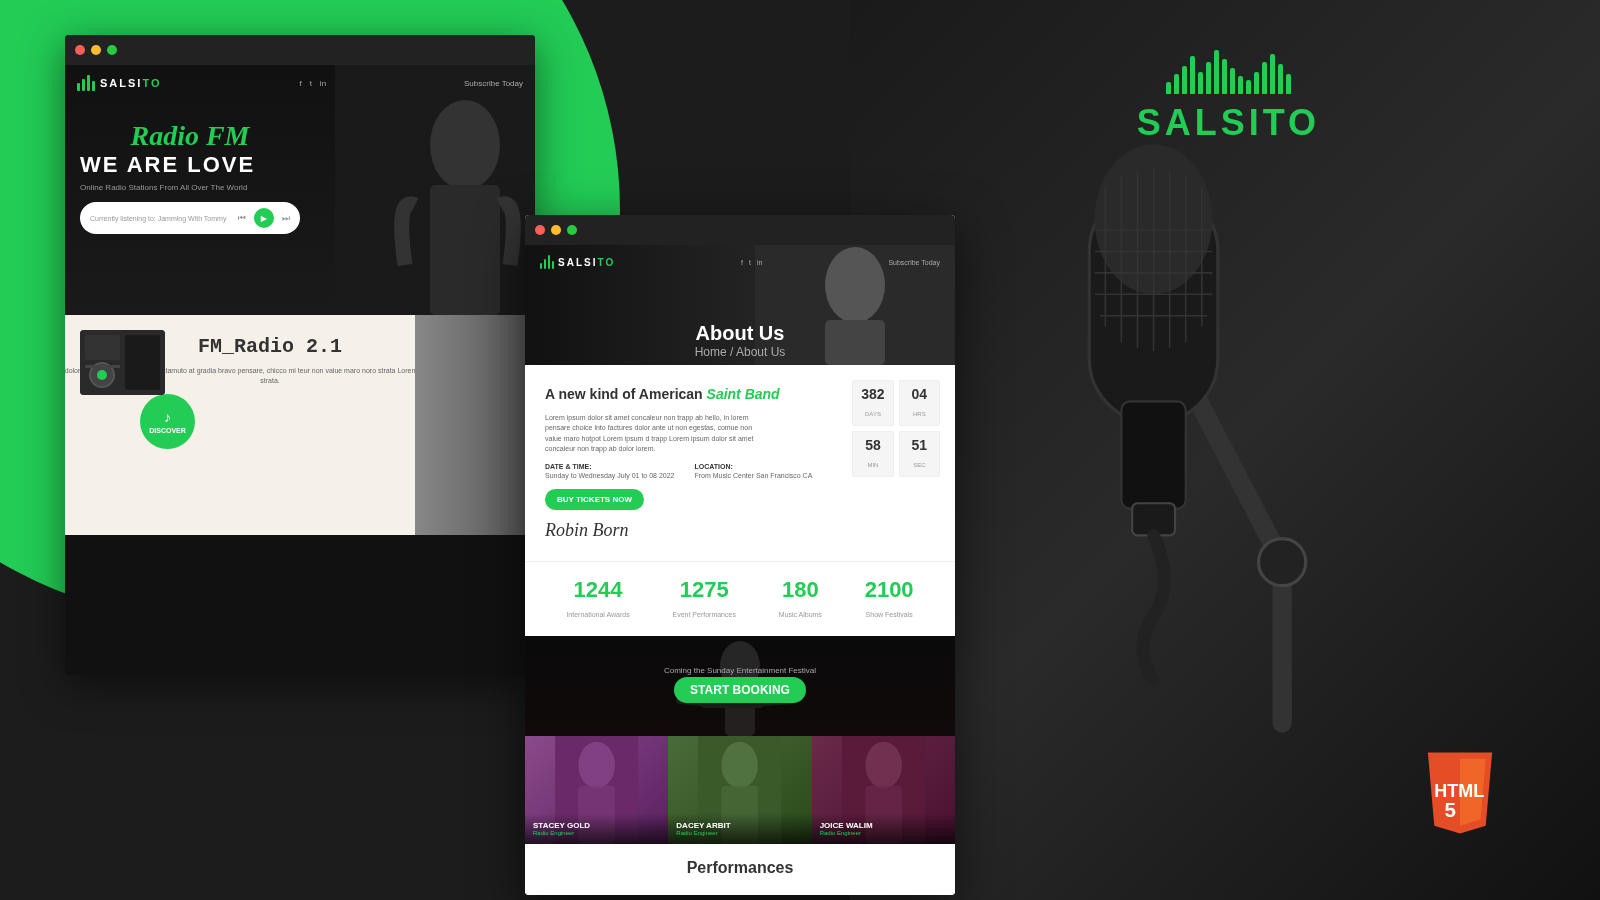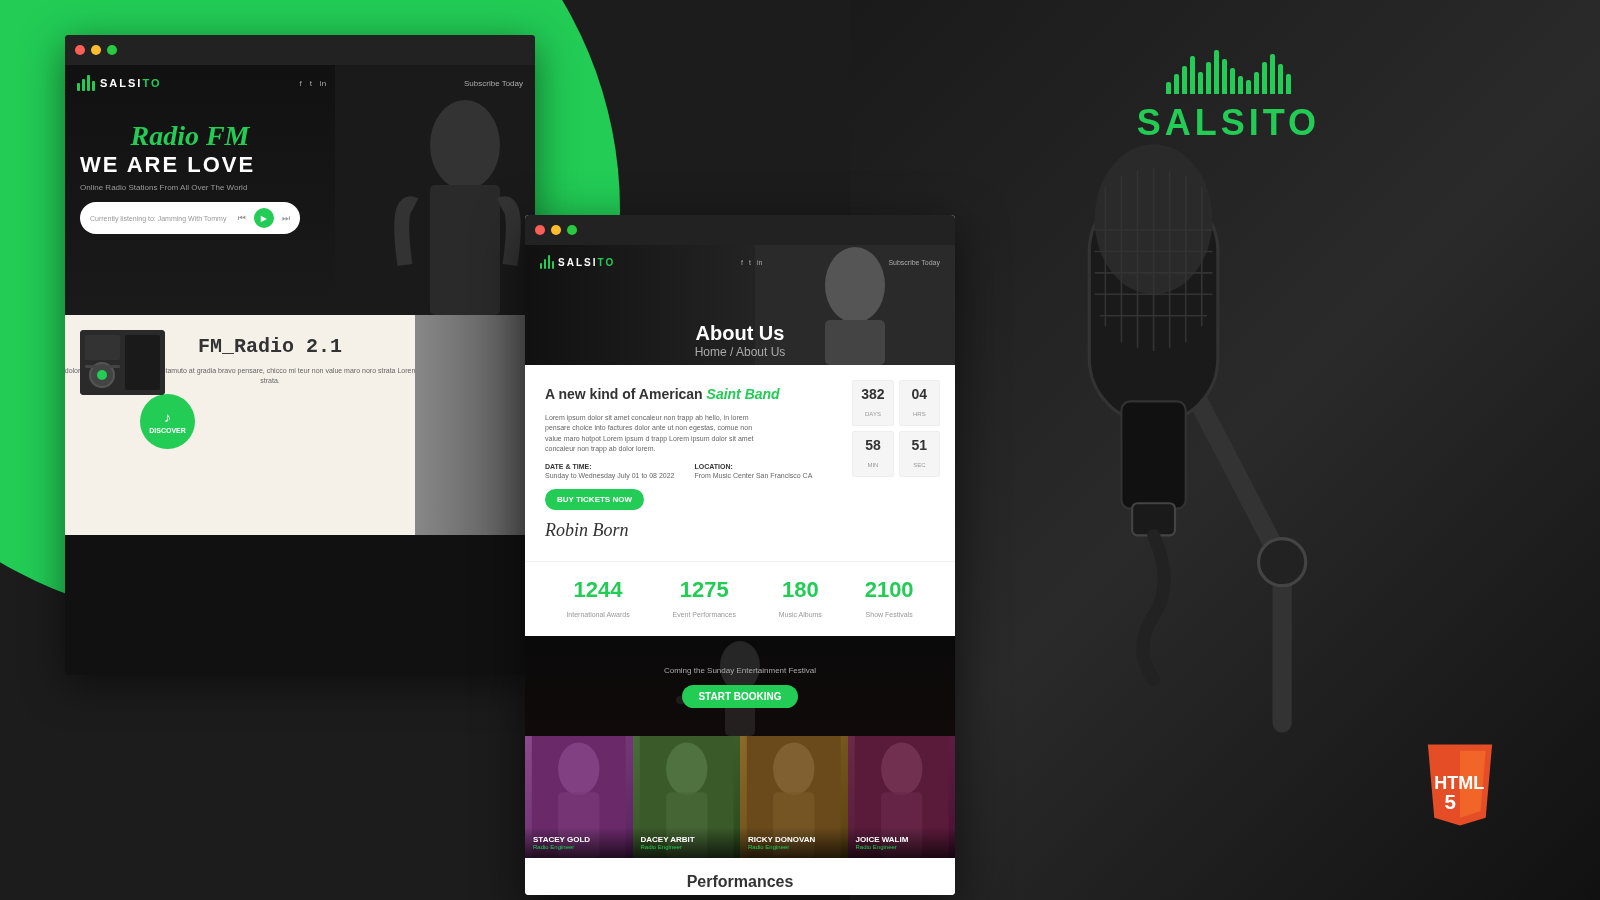--- a/index.html
+++ b/index.html
@@ -92,21 +92,21 @@
       text-transform: uppercase;
     }
 
     .logo-text span {
       color: #22cc55;
     }
 
     
     .html5-badge {
       position: absolute;
-      bottom: 68px;
+      bottom: 60px;
       right: 100px;
       z-index: 10;
       text-align: right;
     }
 
     .html5-shield {
       width: 80px;
       height: 90px;
     }
 
@@ -584,33 +584,33 @@
     }
 
     .start-booking-btn {
       position: relative;
       display: block;
       background: #22cc55;
       color: white;
       border: none;
       padding: 6px 16px;
       border-radius: 15px;
-      font-size: 10px;
+      font-size: 12px;
       font-weight: bold;
       text-transform: uppercase;
-      margin: 10px auto 0;
+      margin: 2px auto 0;
       cursor: pointer;
       z-index: 1;
       width: fit-content;
     }
 
     
     .artists-row {
       display: flex;
-      height: 122px;
+      height: 108px;
     }
 
     .artist-card {
       flex: 1;
       position: relative;
       overflow: hidden;
     }
 
     .artist-card-1 { background: linear-gradient(135deg, #8b4a8b, #5a2060); }
     .artist-card-2 { background: linear-gradient(135deg, #4a6b3a, #2a4a1a); }
@@ -941,31 +941,20 @@
         <svg viewBox="0 0 100 130" width="100%" height="100%" xmlns="http://www.w3.org/2000/svg" style="position:absolute;top:0;left:0;">
           <rect width="100" height="130" fill="#3a5a2a"></rect>
           <ellipse cx="50" cy="35" rx="22" ry="28" fill="#5a7a4a" opacity="0.7"></ellipse>
           <rect x="28" y="60" width="44" height="70" rx="5" fill="#4a6a3a" opacity="0.7"></rect>
         </svg>
         <div class="artist-overlay">
           <div class="artist-name">DACEY ARBIT</div>
           <div class="artist-role">Radio Engineer</div>
         </div>
       </div>
-      <div class="artist-card artist-card-3">
-        <svg viewBox="0 0 100 130" width="100%" height="100%" xmlns="http://www.w3.org/2000/svg" style="position:absolute;top:0;left:0;">
-          <rect width="100" height="130" fill="#6a4a1a"></rect>
-          <ellipse cx="50" cy="35" rx="22" ry="28" fill="#8a6a3a" opacity="0.7"></ellipse>
-          <rect x="28" y="60" width="44" height="70" rx="5" fill="#7a5a2a" opacity="0.7"></rect>
-        </svg>
-        <div class="artist-overlay">
-          <div class="artist-name">RICKY DONOVAN</div>
-          <div class="artist-role">Radio Engineer</div>
-        </div>
-      </div>
       <div class="artist-card artist-card-4">
         <svg viewBox="0 0 100 130" width="100%" height="100%" xmlns="http://www.w3.org/2000/svg" style="position:absolute;top:0;left:0;">
           <rect width="100" height="130" fill="#5a1a3a"></rect>
           <ellipse cx="50" cy="35" rx="22" ry="28" fill="#7a3a5a" opacity="0.7"></ellipse>
           <rect x="28" y="60" width="44" height="70" rx="5" fill="#6a2a4a" opacity="0.7"></rect>
         </svg>
         <div class="artist-overlay">
           <div class="artist-name">JOICE WALIM</div>
           <div class="artist-role">Radio Engineer</div>
         </div>

